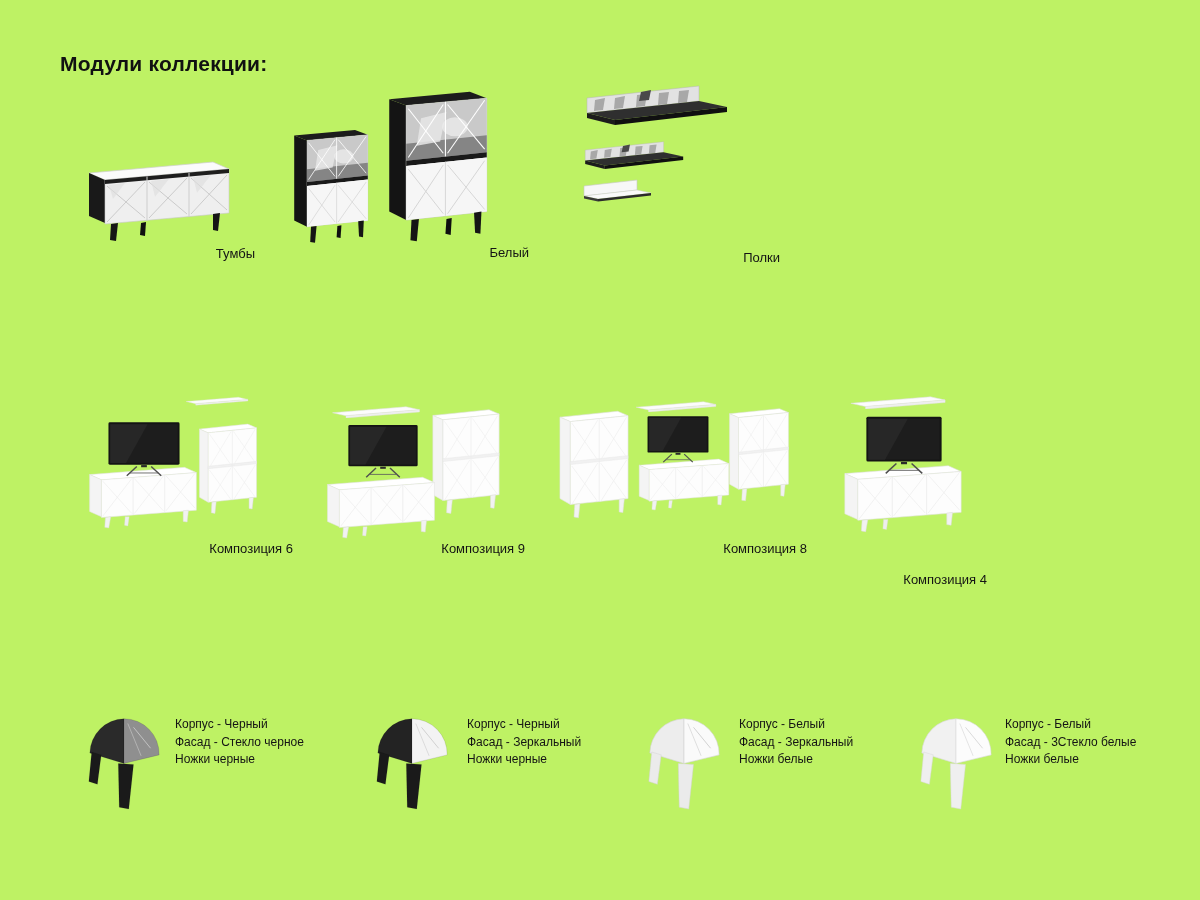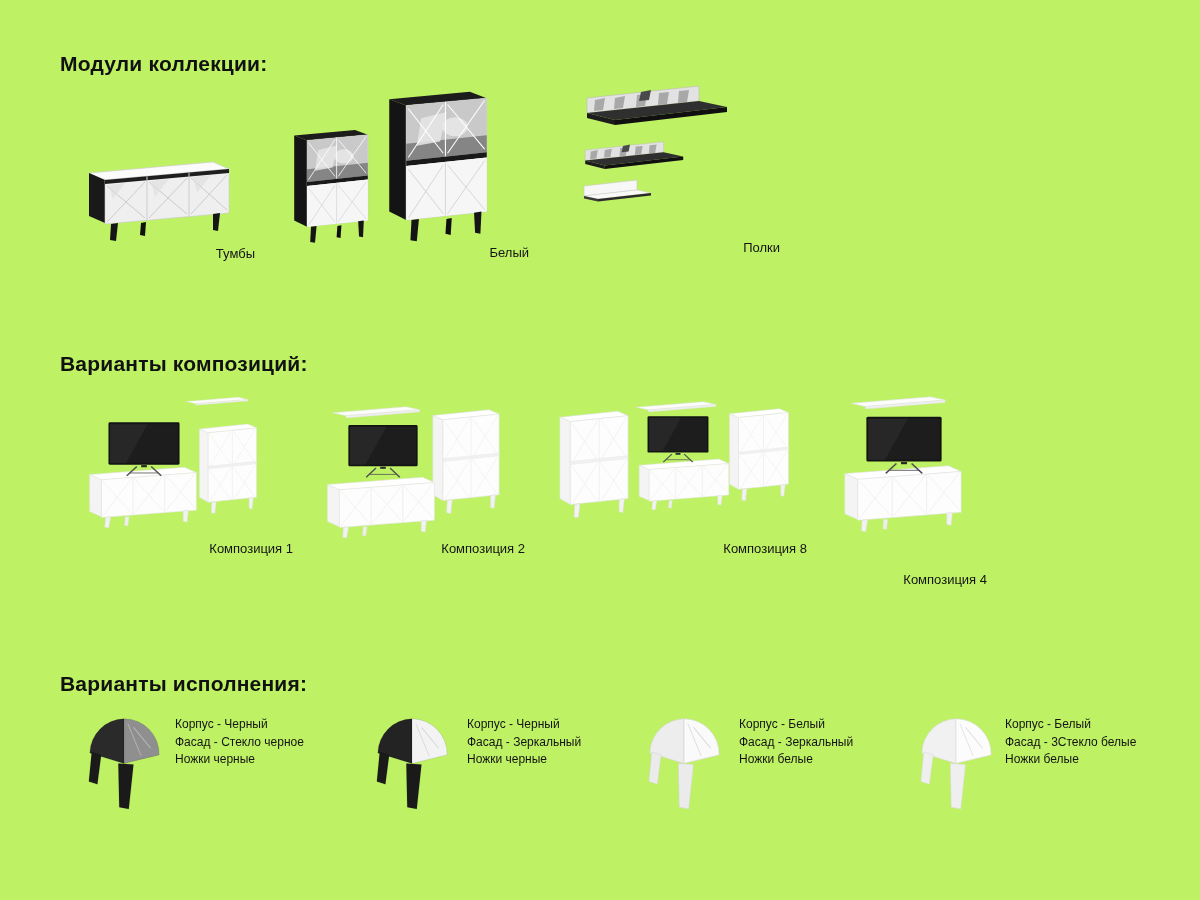--- a/index.html
+++ b/index.html
@@ -173,57 +173,55 @@
     <use href="#sym-mcab" x="2" y="40" width="92" height="120"></use>
     <use href="#sym-mcab" x="102" y="0" width="106" height="160"></use>
   </svg>
   <div class="abs fig-label" style="left:389px;top:245px">Белый</div>
 
   <svg class="abs" style="left:581px;top:84px" width="152" height="124" viewBox="0 0 152 124">
     <use href="#sym-mshelf" x="0" y="0" width="150" height="42"></use>
     <use href="#sym-mshelf" x="0" y="56" width="105" height="30"></use>
     <use href="#sym-wshelf-sm" x="0" y="94" width="72" height="26"></use>
   </svg>
-  <div class="abs fig-label" style="left:640px;top:240px">Полки</div>
-
-  <h2 class="abs sec-title" style="left:60px;top:352px">Варианты композиций:</h2>
+  <div class="abs fig-label" style="left:640px;top:250px">Полки</div>
+
 
   <svg class="abs" style="left:85px;top:390px" width="180" height="155" viewBox="0 0 180 155">
     <use href="#sym-wshelf" x="100" y="6" width="64" height="10"></use>
     <use href="#sym-wcab" x="112" y="24" width="62" height="112"></use>
     <use href="#sym-wtumba" x="2" y="70" width="112" height="74"></use>
     <use href="#sym-tv" x="22" y="32" width="74" height="56"></use>
   </svg>
-  <div class="abs fig-label" style="left:153px;top:541px">Композиция 1</div>
+  <div class="abs fig-label" style="left:153px;top:541px">Композиция 6</div>
 
   <svg class="abs" style="left:320px;top:392px" width="185" height="152" viewBox="0 0 185 152">
     <use href="#sym-wshelf" x="4" y="14" width="104" height="12"></use>
     <use href="#sym-wcab" x="110" y="2" width="72" height="138"></use>
     <use href="#sym-wtumba" x="2" y="82" width="118" height="66"></use>
     <use href="#sym-tv" x="28" y="32" width="70" height="56"></use>
   </svg>
-  <div class="abs fig-label" style="left:385px;top:541px">Композиция 2</div>
+  <div class="abs fig-label" style="left:385px;top:541px">Композиция 9</div>
 
   <svg class="abs" style="left:555px;top:385px" width="238" height="158" viewBox="0 0 238 158">
     <use href="#sym-wcab" x="2" y="16" width="74" height="130"></use>
     <use href="#sym-wcab" x="172" y="2" width="64" height="138"></use>
     <use href="#sym-wshelf" x="78" y="16" width="86" height="11"></use>
     <use href="#sym-wtumba" x="82" y="66" width="94" height="66"></use>
     <use href="#sym-tv" x="92" y="31" width="62" height="48"></use>
   </svg>
   <div class="abs fig-label" style="left:667px;top:541px">Композиция 8</div>
 
   <svg class="abs" style="left:840px;top:392px" width="160" height="148" viewBox="0 0 160 148">
     <use href="#sym-wshelf" x="2" y="4" width="112" height="13"></use>
     <use href="#sym-wtumba" x="2" y="68" width="122" height="76"></use>
     <use href="#sym-tv" x="26" y="24" width="76" height="60"></use>
   </svg>
   <div class="abs fig-label" style="left:847px;top:572px">Композиция 4</div>
 
-  <h2 class="abs sec-title" style="left:60px;top:672px">Варианты исполнения:</h2>
 
   <svg class="abs" style="left:86px;top:712px;--carcass:#2a2a2a;--facade:#8f8f8f;--legs:#1a1a1a;--edge:rgba(0,0,0,0.2);--line:#c4c4c4" width="76" height="100" viewBox="0 0 80 105">
     <use href="#sym-corner"></use>
   </svg>
   <div class="abs finish-lines" style="left:175px;top:716px">
     <div>Корпус - Черный</div>
     <div>Фасад - Стекло черное</div>
     <div>Ножки черные</div>
   </div>
 

